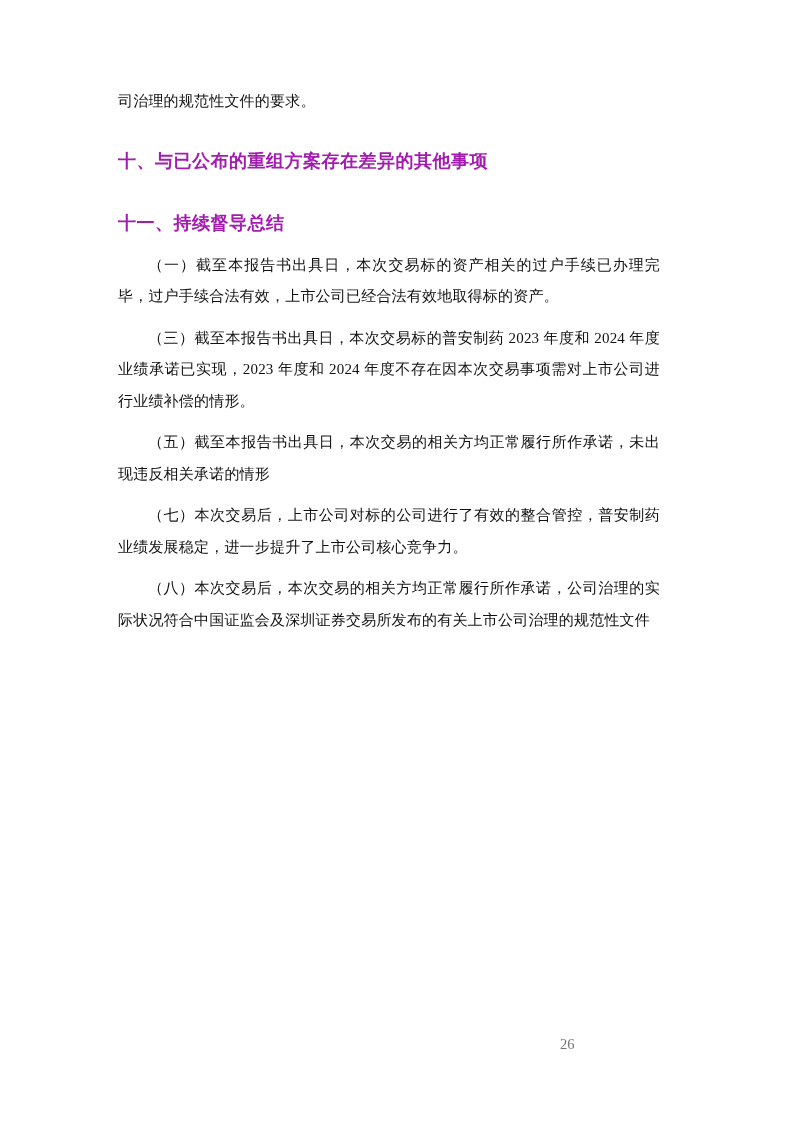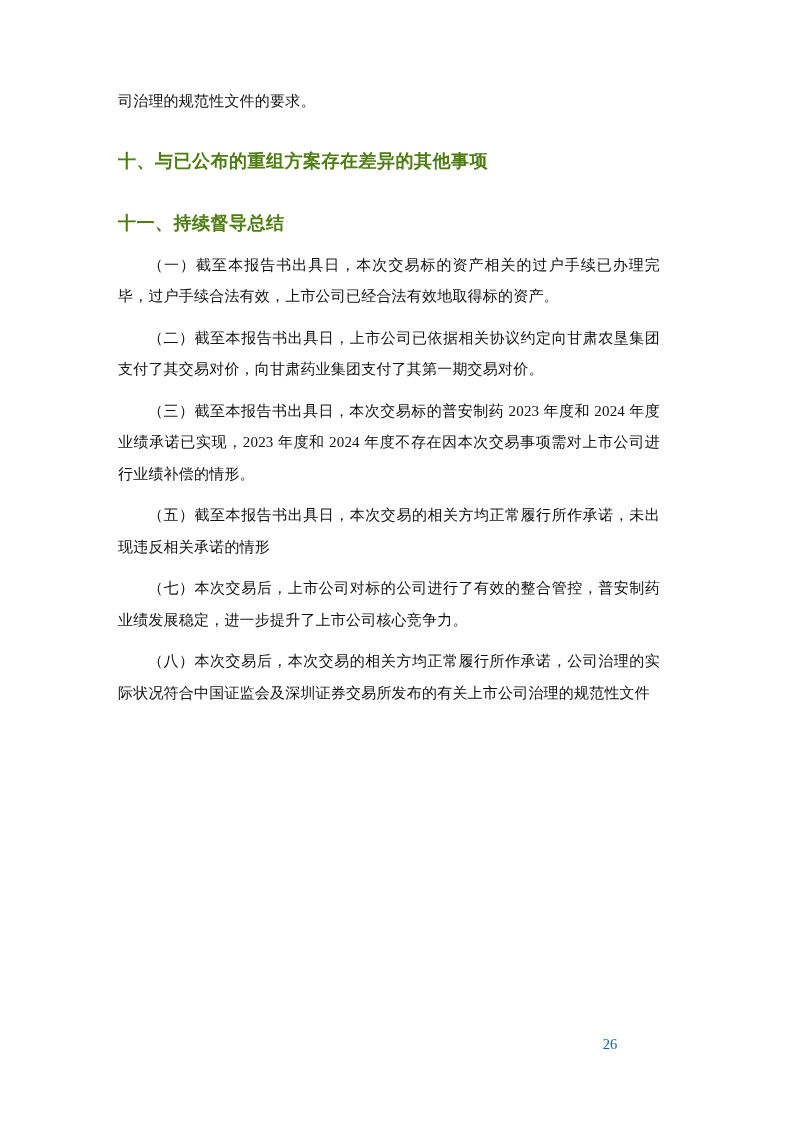--- a/index.html
+++ b/index.html
@@ -34,49 +34,48 @@
   }
   p.para.no-indent {
     text-indent: 0;
     margin-bottom: 0;
   }
   h2.sec-heading {
     font-family: "Liberation Sans", "DejaVu Sans", sans-serif;
     font-weight: bold;
     font-size: 18px;
     line-height: 1.45;
-    color: #4d7c0f;
+    color: #a21caf;
     letter-spacing: 0.5px;
   }
   h2.h-sec10 { margin-top: 30px; margin-bottom: 18px; }
   h2.h-sec11 { margin-top: 36px; margin-bottom: 14px; }
   .footer {
     position: absolute;
     right: 114px;
     top: 1036px;
     width: 100px;
-    text-align: center;
+    text-align: left;
     font-size: 14.5px;
-    color: #0369a1;
+    color: #737373;
   }
 </style>
 </head>
 <body>
 
 <div class="page">
 
   <p class="para no-indent body-text">司治理的规范性文件的要求。</p>
 
   <h2 class="sec-heading h-sec10">十、与已公布的重组方案存在差异的其他事项</h2>
 
 
   <h2 class="sec-heading h-sec11">十一、持续督导总结</h2>
 
   <p class="para">（一）截至本报告书出具日，本次交易标的资产相关的过户手续已办理完毕，过户手续合法有效，上市公司已经合法有效地取得标的资产。</p>
-  <p class="para">（二）截至本报告书出具日，上市公司已依据相关协议约定向甘肃农垦集团支付了其交易对价，向甘肃药业集团支付了其第一期交易对价。</p>
   <p class="para">（三）截至本报告书出具日，本次交易标的普安制药 2023 年度和 2024 年度业绩承诺已实现，2023 年度和 2024 年度不存在因本次交易事项需对上市公司进行业绩补偿的情形。</p>
   <p class="para">（五）截至本报告书出具日，本次交易的相关方均正常履行所作承诺，未出现违反相关承诺的情形</p>
   <p class="para">（七）本次交易后，上市公司对标的公司进行了有效的整合管控，普安制药业绩发展稳定，进一步提升了上市公司核心竞争力。</p>
   <p class="para">（八）本次交易后，本次交易的相关方均正常履行所作承诺，公司治理的实际状况符合中国证监会及深圳证券交易所发布的有关上市公司治理的规范性文件</p>
 
   <div class="footer">26</div>
 
 </div>
 
 </body></html>

